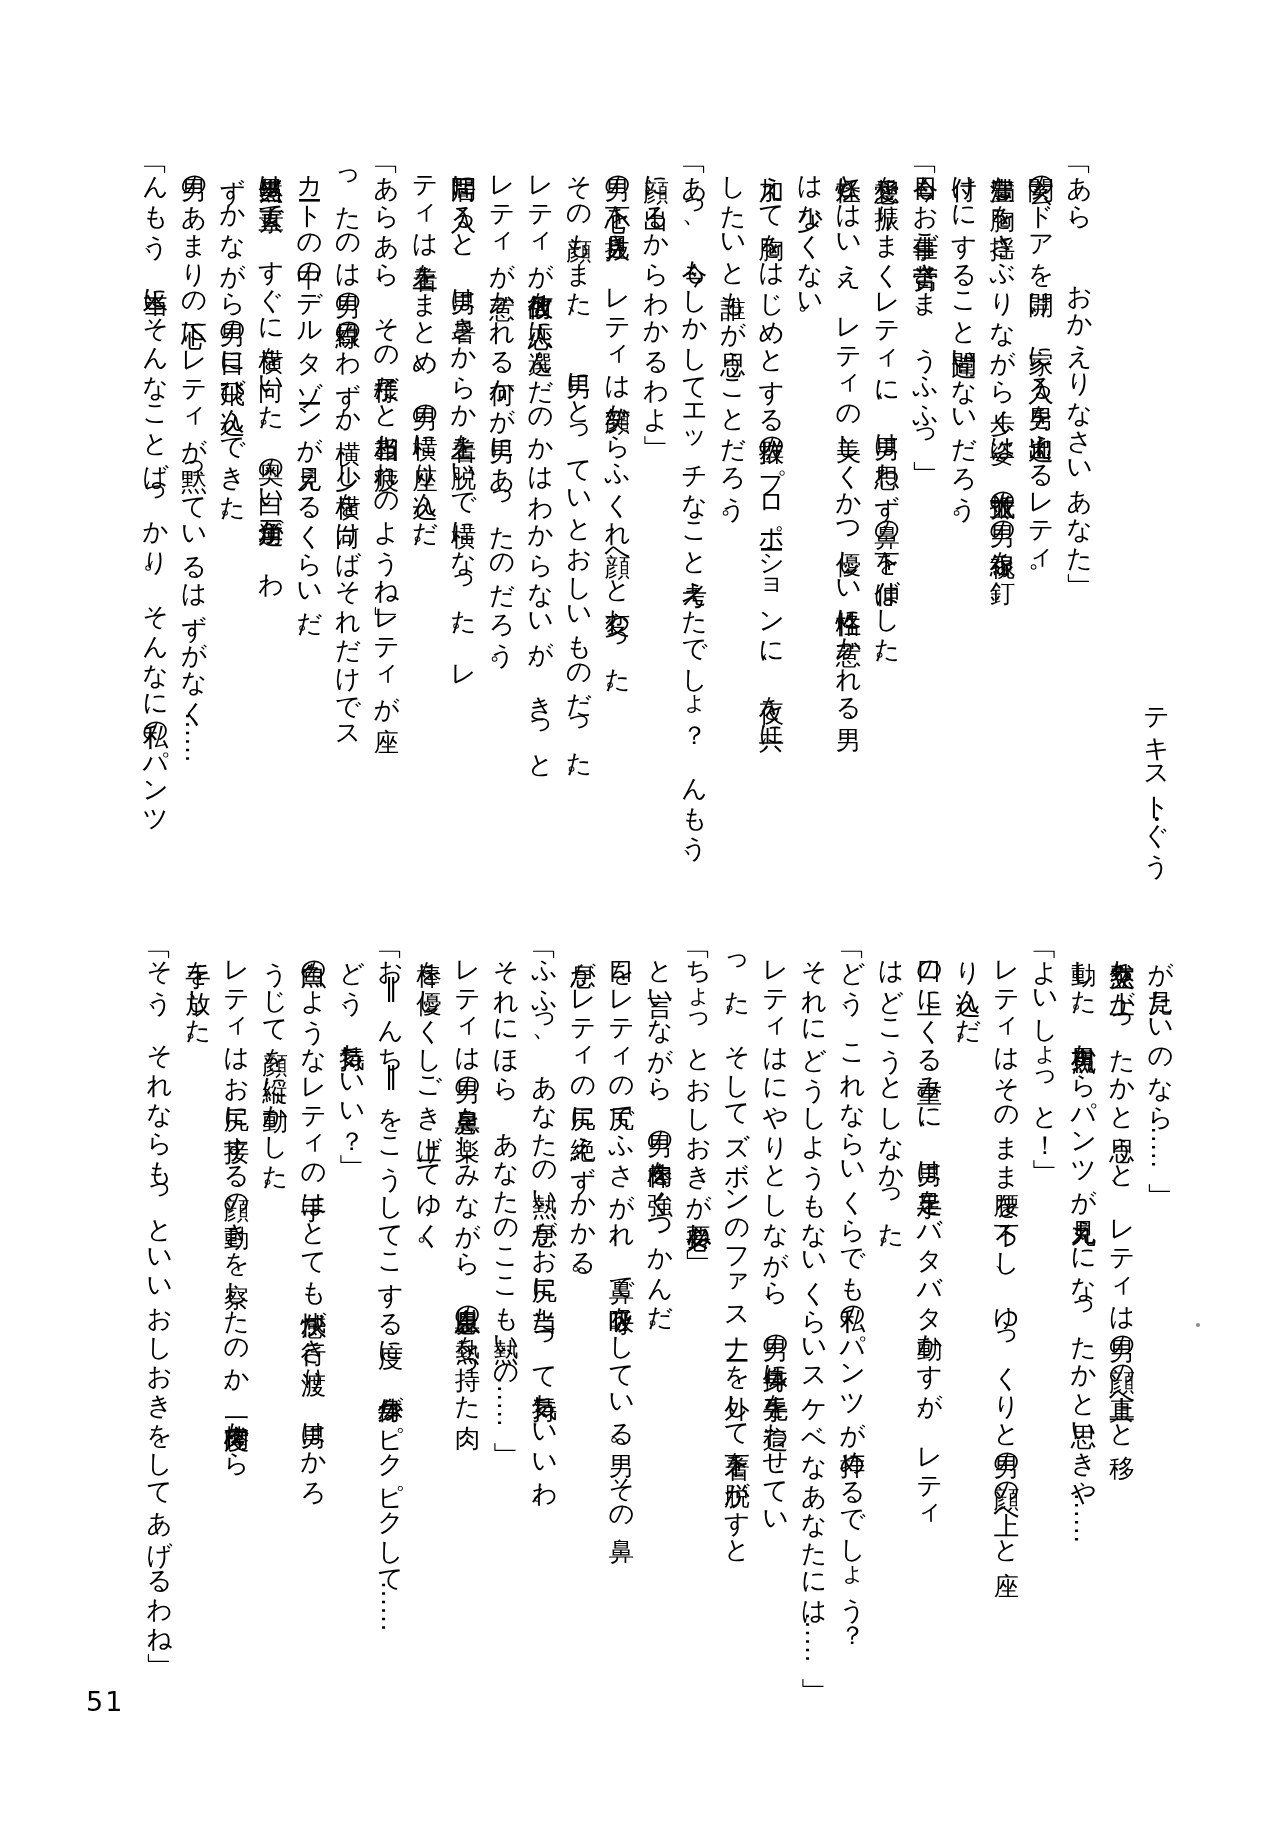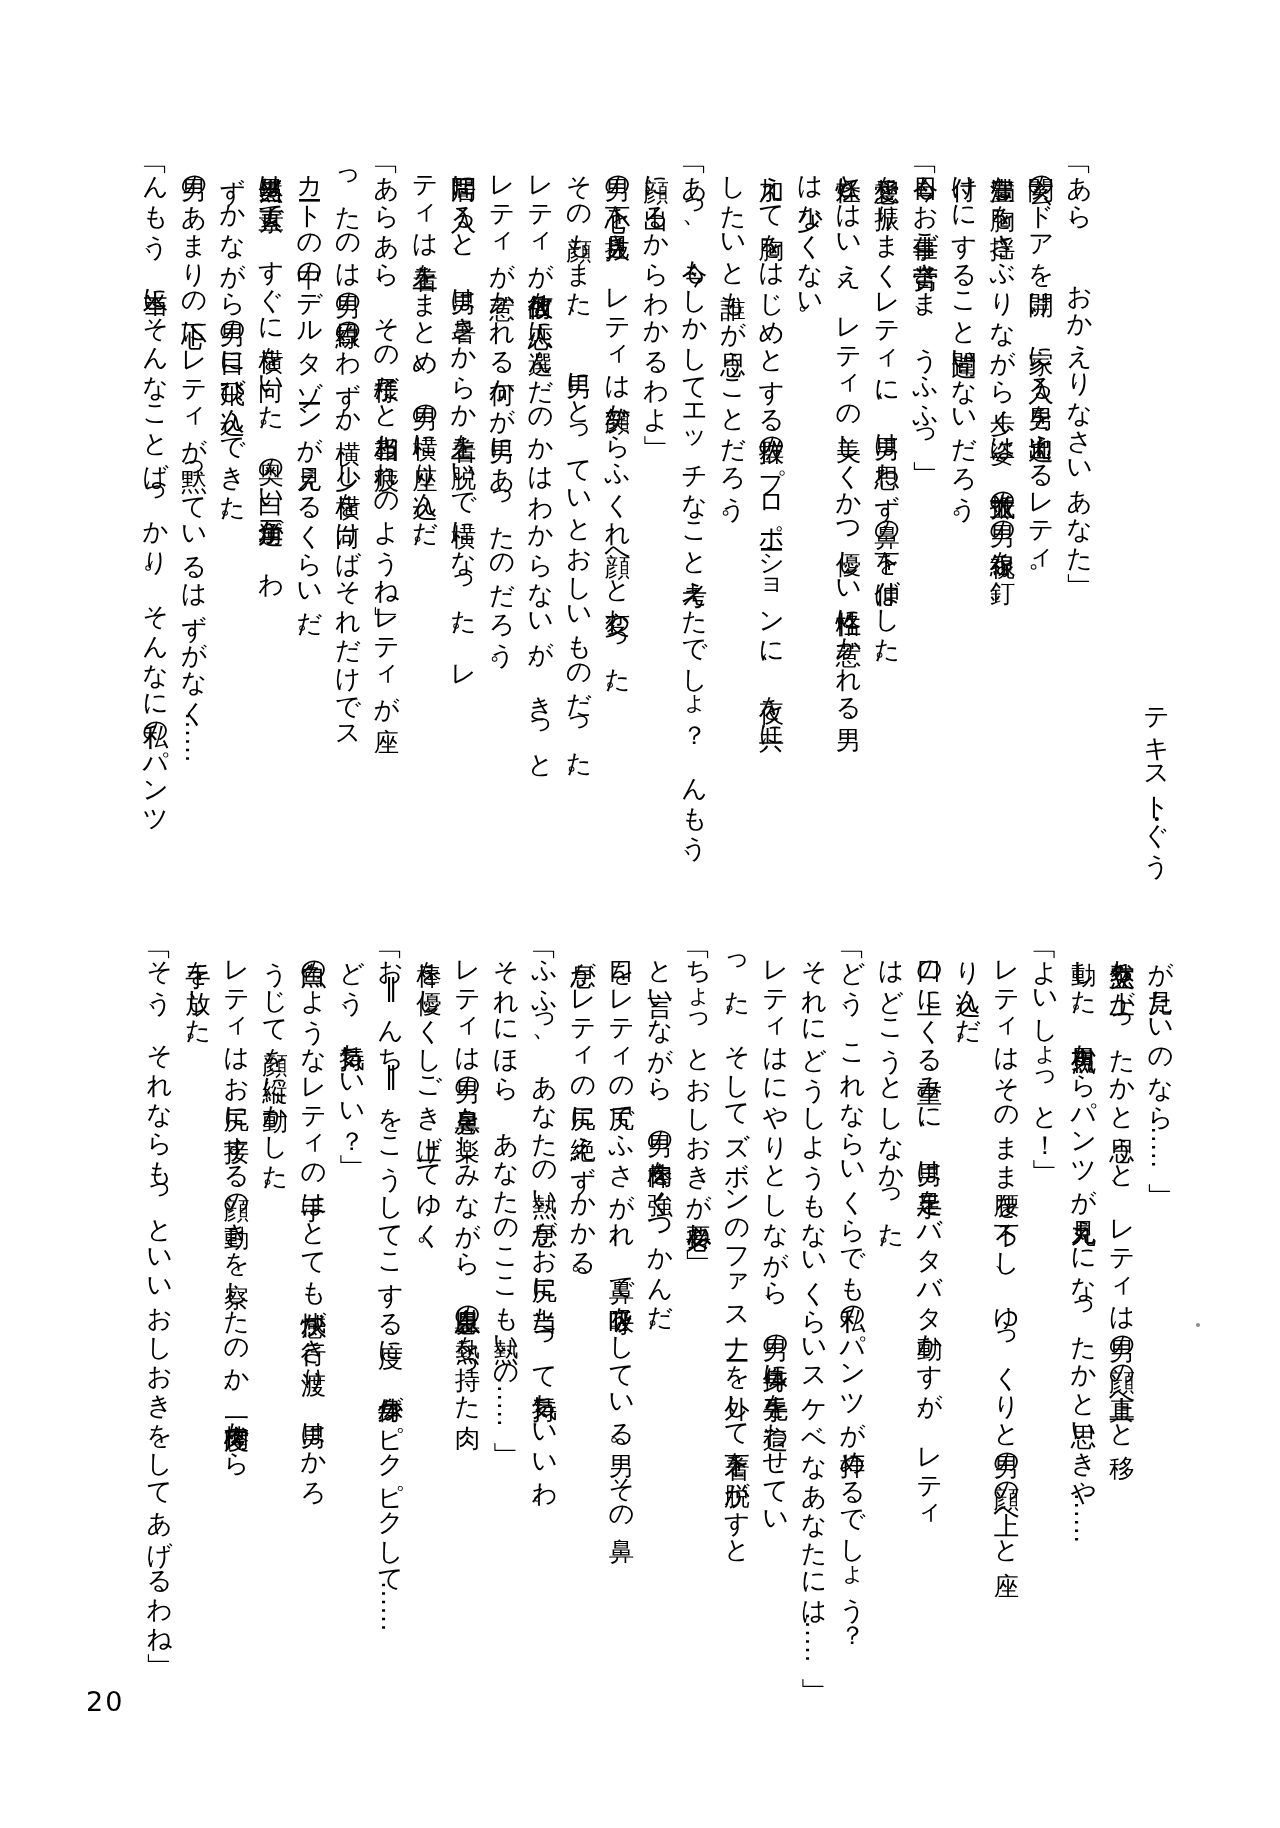--- a/index.html
+++ b/index.html
@@ -75,17 +75,17 @@
       
     <div class="line">「あら、　おかえりなさいあなた」</div><div class="line">玄関のドアを開け、家に入る男を出迎えるレティ。</div><div class="line">豊満な胸を揺さぶりながら歩く姿は、並大抵の男の視線を釘</div><div class="line">付けにすること間違いないだろう。</div><div class="line">「今日もお仕事ご苦労さま、うふふっ」</div><div class="line">愛想を振りまくレティに、男は思わず鼻の下を伸ばした。</div><div class="line">妖怪とはいえ、レティの美しくかつ優しい性格に惹かれる男</div><div class="line">は少なくない。</div><div class="line">加えて胸をはじめとする抜群のプロポーションに、夜を共に</div><div class="line">したいと誰もが思うことだろう。</div><div class="line">「あっ、今もしかしてエッチなこと考えたでしょ？　んもう、</div><div class="line">顔に出るからわかるわよ」</div><div class="line">男の下心を見抜き、レティは笑顔からふくれ顔へと変わった。</div><div class="line">その顔もまた、　男にとっていとおしいものだった。</div><div class="line">レティが何故彼を恋人に選んだのかはわからないが、きっと</div><div class="line">レティが惹かれる何かが男にあったのだろう。</div><div class="line">居間に入ると、男は暑さからか上着を脱いで横になった。レ</div><div class="line">ティは上着をまとめ、男の横に座り込んだ。</div><div class="line">「あらあら、その様子だと相当お疲れのようね」レティが座</div><div class="line">ったのは男の目線のわずか横、少し横を向けばそれだけでス</div><div class="line">カートの中のデルタゾーンが見えるくらいだ。</div><div class="line">当然男は素直で、すぐに横を向いた。奥の白い逆三角が、わ</div><div class="line">ずかながら男の目に飛び込んできた。</div><div class="line">男のあまりの下心にレティが黙っているはずがなく……</div><div class="line">「んもう、本当にそんなことばっかり。そんなに私のパンツ</div></div>
   </div>
 
   <div class="band band-bottom">
     <div class="repeat-wrap">
       
     <div class="line">が見たいのなら……」</div><div class="line">突然立ち上がったかと思うと、レティは男の顔の真上へと移</div><div class="line">動した。男視点からパンツが丸見えになったかと思いきや……</div><div class="line">「よいしょっと！」</div><div class="line">レティはそのまま腰を下ろし、ゆっくりと男の顔の上へと座</div><div class="line">り込んだ。</div><div class="line">口の上にくる重みに、男は手足をバタバタ動かすが、レティ</div><div class="line">はどこうとしなかった。</div><div class="line">「どう、これならいくらでも私のパンツが拝めるでしょう？</div><div class="line">それにどうしようもないくらいスケベなあなたには……」</div><div class="line">レティはにやりとしながら、男の身体に手先を這わせてい</div><div class="line">った。そしてズボンのファスナーを外して下着を脱がすと</div><div class="line">「ちょっとおしおきが必要ね」</div><div class="line">と言いながら、男の肉棒を強くつかんだ。</div><div class="line">口をレティの尻でふさがれ、鼻で呼吸をしている男。その鼻</div><div class="line">息がレティの尻に絶えずかかる。</div><div class="line">「ふふっ、あなたの熱い息がお尻に当たって気持ちいいわ。</div><div class="line">それにほら、あなたのここも熱いの……」</div><div class="line">レティは男の鼻息を楽しみながら、鼻息以上の熱を持った肉</div><div class="line">棒を優しくしごき上げてゆく。</div><div class="line">「お‖んち‖をこうしてこする度に、身体がピクピクして……</div><div class="line">どう、気持ちいい？」</div><div class="line">白魚のようなレティの手はとても快感が行き渡り、男はかろ</div><div class="line">うじて顔を縦に動かした。</div><div class="line">レティはお尻に接する顔の動きを察したのか、一度肉棒から</div><div class="line">手を放した。</div><div class="line">「そう、それならもっといいおしおきをしてあげるわね」</div></div>
   </div>
 
-  <div class="page-number">20</div>
+  <div class="page-number">51</div>
 
   <div class="speck"></div>
 
 </div>
 
 </body></html>

